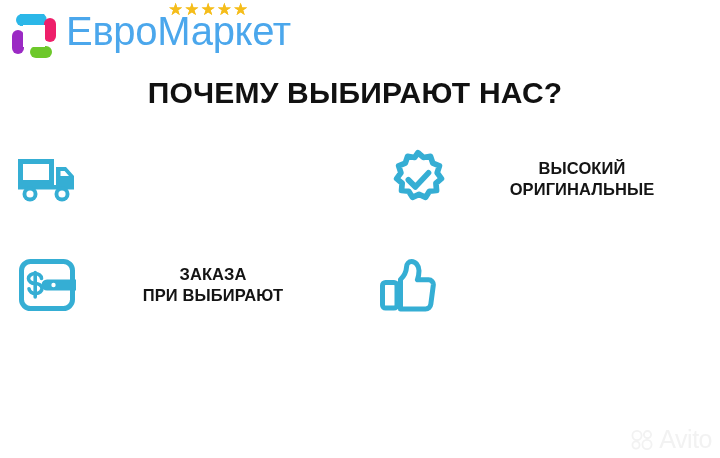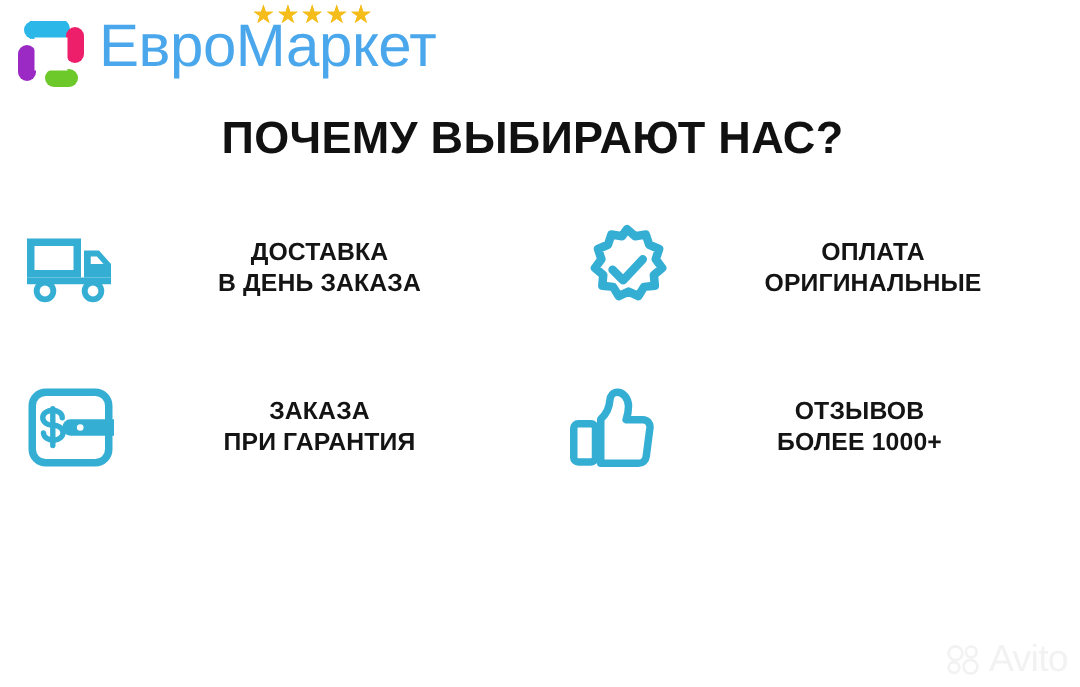--- a/index.html
+++ b/index.html
@@ -214,68 +214,60 @@
 
           <circle cx="14" cy="39" r="7.5"></circle>
           <circle cx="46" cy="39" r="7.5"></circle>
         </g>
         <circle cx="14" cy="39" r="3.6" fill="#ffffff"></circle>
         <circle cx="46" cy="39" r="3.6" fill="#ffffff"></circle>
 
         <path d="M12 14.5 h11 v-4 l8 6.5 -8 6.5 v-4 h-11 z" fill="#ffffff"></path>
       </svg>
     </div>
-    <div class="label">
-      <span class="ln">ДОСТАВКА</span>
-      <span class="ln">В ДЕНЬ ЗАКАЗА</span>
-    </div>
   </div>
 
   <div class="feature col-right">
     <div class="icon-box">
       <svg width="64" height="64" viewBox="0 0 64 64" aria-hidden="true">
         <path d="M32 2 l6.2 5.4 8.1 -1.3 2.6 7.8 7.6 3.2 -2.6 7.8 4.9 6.7 -6.3 5.3 0.7 8.2 -8.2 0.9 -4.3 7.0 -7.5 -3.4 -7.5 3.4 -4.3 -7.0 -8.2 -0.9 0.7 -8.2 -6.3 -5.3 4.9 -6.7 -2.6 -7.8 7.6 -3.2 2.6 -7.8 8.1 1.3 z" fill="none" stroke="#35aed4" stroke-width="6.5" stroke-linejoin="round"></path>
         <path d="M21 33 l8 8 15 -16" fill="none" stroke="#35aed4" stroke-width="6.5" stroke-linecap="round" stroke-linejoin="round"></path>
       </svg>
     </div>
     <div class="label">
-      <span class="ln">ОПЛАТА</span>
+      <span class="ln">ВЫСОКИЙ</span>
       <span class="ln">ОРИГИНАЛЬНЫЕ</span>
     </div>
   </div>
 
   <div class="feature col-left">
     <div class="icon-box">
       <svg width="58" height="58" viewBox="0 0 58 58" aria-hidden="true">
         <rect x="3.5" y="5.5" width="51" height="47" rx="9" fill="none" stroke="#35aed4" stroke-width="5"></rect>
 
         <path d="M21.5 20.5 a6.5 5 0 1 0 -6.5 5 a6.5 5 0 1 1 -6.0 5.2" fill="none" stroke="#35aed4" stroke-width="3.6" stroke-linecap="round" transform="translate(2,2)"></path>
         <line x1="17.2" y1="16.5" x2="17.2" y2="41" stroke="#35aed4" stroke-width="3.6" stroke-linecap="round"></line>
 
         <path d="M29 23.5 h29 v11 h-29 a5.5 5.5 0 0 1 0 -11 z" fill="#35aed4"></path>
         <circle cx="35.5" cy="29" r="2.2" fill="#ffffff"></circle>
       </svg>
     </div>
     <div class="label">
       <span class="ln">ЗАКАЗА</span>
-      <span class="ln">ПРИ ГАРАНТИЯ</span>
+      <span class="ln">ПРИ ВЫБИРАЮТ</span>
     </div>
   </div>
 
 
   <div class="feature col-left">
     <div class="icon-box">
       <svg width="58" height="58" viewBox="0 0 58 58" aria-hidden="true">
         <path d="M22.5 23.5 c3.8 -3.5 5.8 -7.5 6.1 -12.8 c0.1 -2.6 2.1 -5.2 5.0 -5.2 c3.8 0 7.4 4.0 7.4 9.3 c0 4.4 -1.6 9.0 -1.6 9.0 h11.2 c2.8 0 5.0 2.5 4.7 5.3 l-2.5 19.2 c-0.3 2.6 -2.5 4.6 -5.2 4.6 h-25.1 z" fill="none" stroke="#35aed4" stroke-width="5" stroke-linejoin="round" stroke-linecap="round"></path>
         <rect x="4.5" y="26.5" width="14.5" height="25.5" rx="3" fill="none" stroke="#35aed4" stroke-width="5" stroke-linejoin="round"></rect>
       </svg>
-    </div>
-    <div class="label">
-      <span class="ln">ОТЗЫВОВ</span>
-      <span class="ln">БОЛЕЕ 1000+</span>
     </div>
   </div>
 
 
 </div>
 
 <div class="watermark">
   <span>
     <svg width="24" height="20" viewBox="0 0 24 20" aria-hidden="true">
       <circle cx="6" cy="5.5" r="4.6" fill="none" stroke="#f2f2f2" stroke-width="1.8"></circle>

